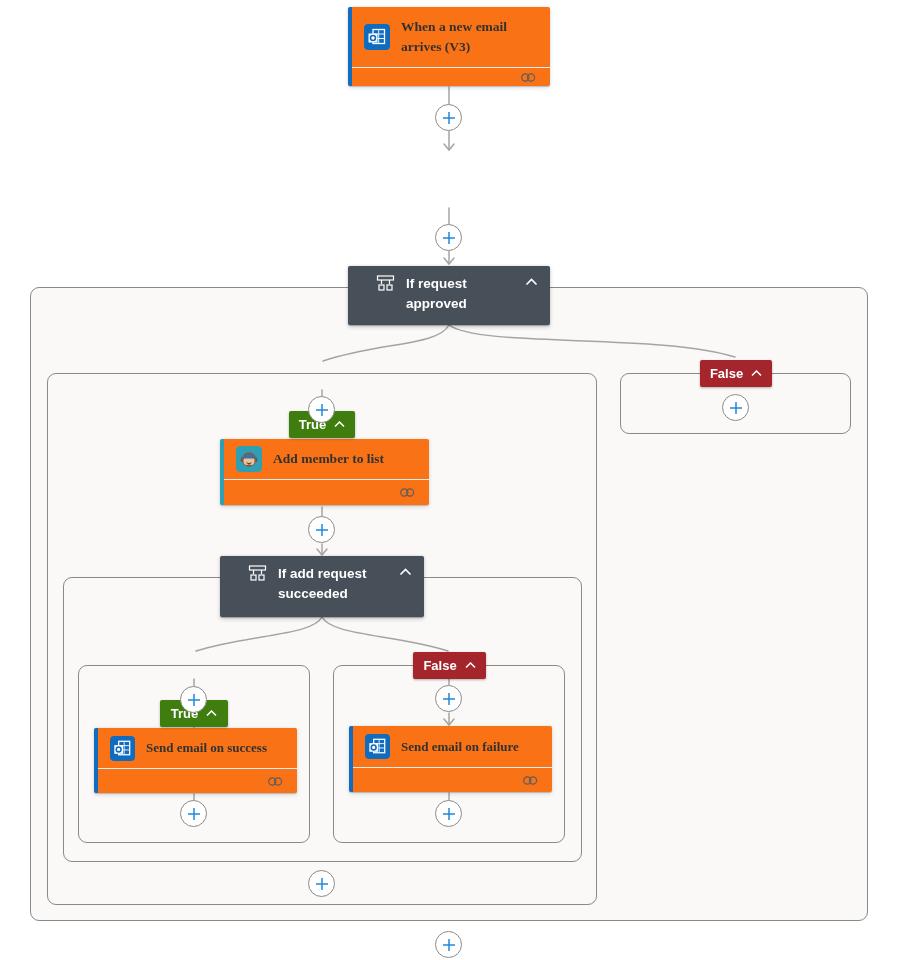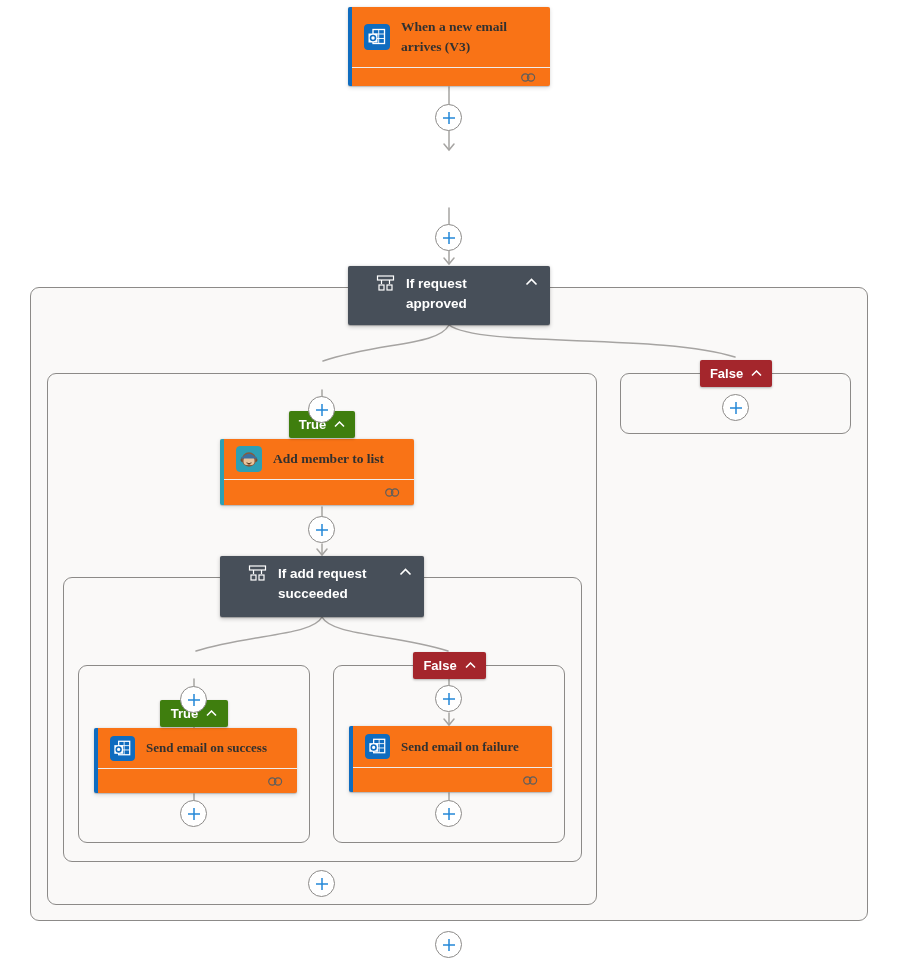--- a/index.html
+++ b/index.html
@@ -176,21 +176,21 @@
       <path d="M7,1 V13 M1,7 H13" stroke="#2488d8" stroke-width="1.5" fill="none"></path>
     </svg>
   </div>
 
   <div class="plus" style="left:308px;top:396px;">
     <svg width="14" height="14" viewBox="0 0 14 14">
       <path d="M7,1 V13 M1,7 H13" stroke="#2488d8" stroke-width="1.5" fill="none"></path>
     </svg>
   </div>
 
-  <div class="card mailchimp" style="left:220px;top:439px;width:194px;">
+  <div class="card mailchimp" style="left:220px;top:439px;width:209px;">
     <div class="card-main" style="height:40px;">
       <svg class="brand-icon" width="26" height="26" viewBox="0 0 26 26">
         <rect width="26" height="26" rx="4" fill="#2e9fb4"></rect>
         <circle cx="6.5" cy="14" r="2" fill="#7b4b2a"></circle>
         <circle cx="19.5" cy="14" r="2" fill="#7b4b2a"></circle>
         <circle cx="13" cy="13.5" r="7.2" fill="#8a5a3b"></circle>
         <ellipse cx="10.6" cy="15" rx="3.1" ry="3.9" fill="#e9c49c"></ellipse>
         <ellipse cx="15.4" cy="15" rx="3.1" ry="3.9" fill="#e9c49c"></ellipse>
         <path d="M6.2,11.8 Q13,3.6 19.8,11.8 Z" fill="#3e6f9e"></path>
         <path d="M5.2,11.8 L20.8,11.8" stroke="#3e6f9e" stroke-width="1.6"></path>

